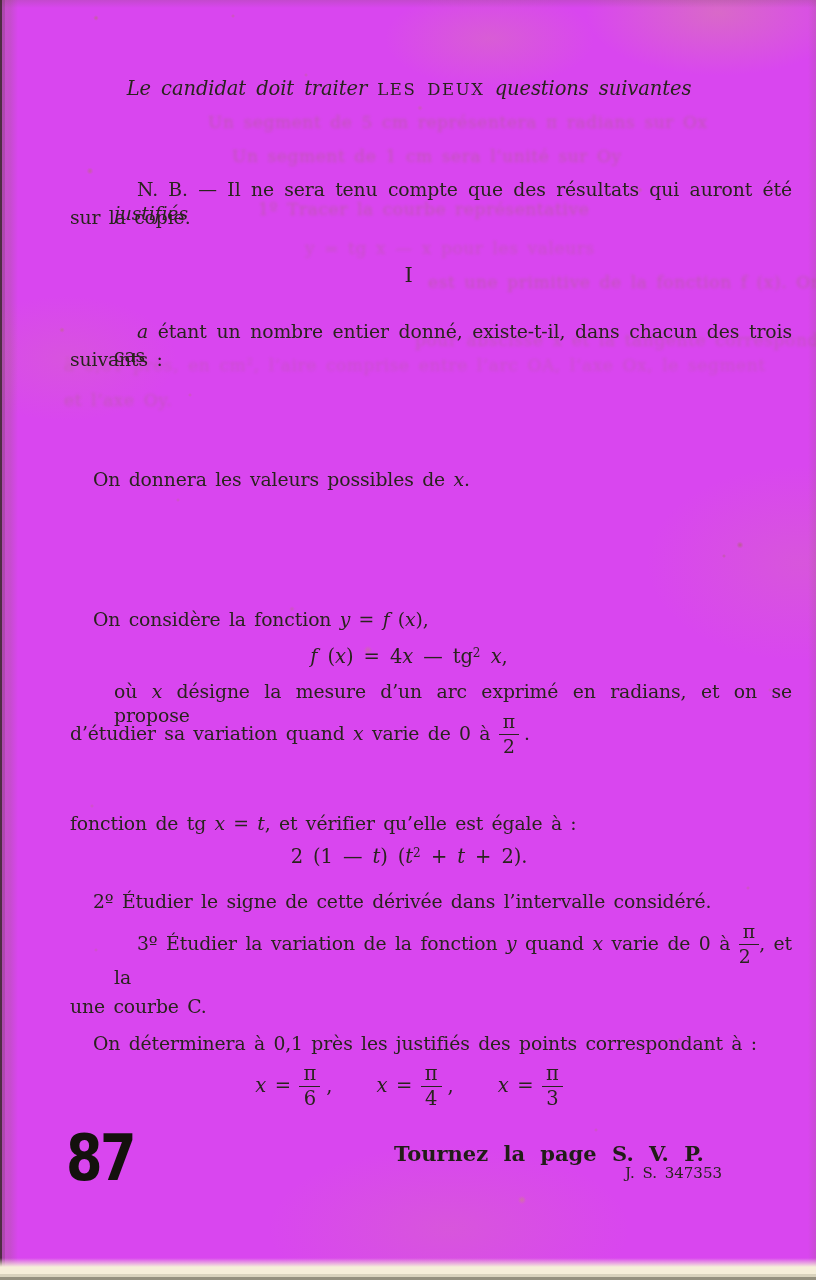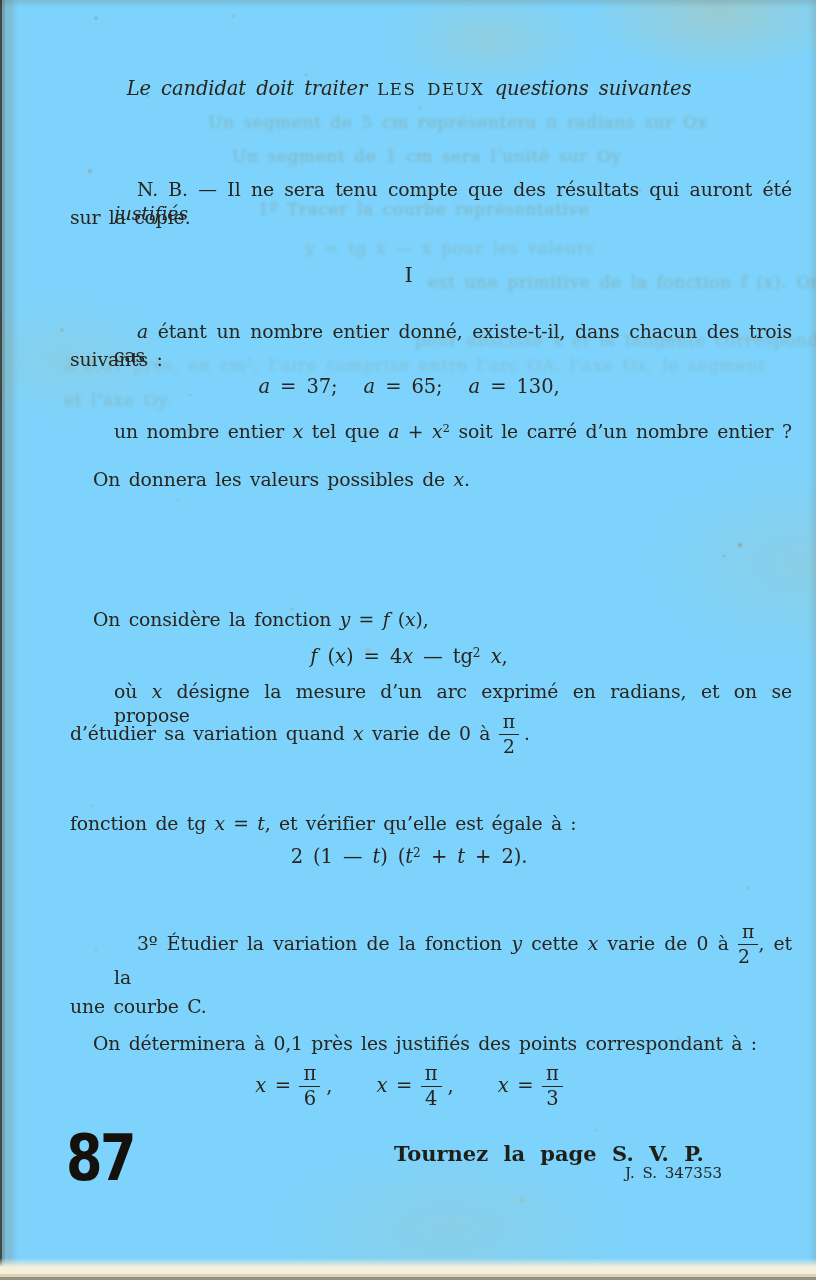--- a/index.html
+++ b/index.html
@@ -1,17 +1,17 @@
 <!DOCTYPE html>
 <html><head>
 <meta charset="utf-8">
 <style>
   html,body{margin:0;padding:0;background:#888;}
   #page{position:relative;width:816px;height:1280px;overflow:hidden;
-        background:#7dd3fc;
+        background:#d946ef;
         font-family:"DejaVu Serif","Liberation Serif",serif;}
   
   .texture{position:absolute;inset:0;
     background:
       radial-gradient(190px 90px at 88% 1%, rgba(216,185,112,.30), transparent 70%),
       radial-gradient(150px 70px at 60% 3%, rgba(214,184,112,.20), transparent 70%),
       radial-gradient(220px 140px at 98% 44%, rgba(208,178,106,.14), transparent 70%),
       radial-gradient(260px 120px at 55% 96%, rgba(208,178,106,.14), transparent 70%),
       radial-gradient(160px 90px at 8% 28%, rgba(208,178,106,.12), transparent 70%),
       radial-gradient(140% 130% at 50% 45%, transparent 72%, rgba(140,118,70,.14) 100%);}
@@ -103,41 +103,40 @@
   <div class="line title"><i>Le candidat doit traiter </i><span class="caps">LES DEUX</span><i> questions suivantes</i></div>
 
   <div class="line jline ind" style="top:178px"><span>N. B. — Il ne sera tenu compte que des résultats qui auront été </span><i>justifiés</i></div>
   <div class="line" style="top:206px"><span>sur la copie.</span></div>
 
   <div class="line heading" style="top:262px"><span>I</span></div>
 
   <div class="line jline ind" style="top:320px"><i>a</i><span> étant un nombre entier donné, existe-t-il, dans chacun des trois cas</span></div>
   <div class="line" style="top:348px"><span>suivants :</span></div>
 
-  <div class="line eqline" style="top:374px"><i>a</i><span> = 37;</span><span class="gap"></span><i>a</i><span> = 65;</span><span class="gap"></span><i>a</i><span> = 130,</span></div>
 
-  <div class="line jline" style="top:420px"><span>un nombre entier </span><i>x</i><span> tel que </span><i>a</i><span> + </span><i>x</i><sup>2</sup><span> soit le carré d’un nombre entier ?</span></div>
 
   <div class="line ind" style="top:468px"><span>On donnera les valeurs possibles de </span><i>x</i><span>.</span></div>
 
 
   <div class="line ind" style="top:608px"><span>On considère la fonction </span><i>y</i><span> = </span><i>f</i><span> (</span><i>x</i><span>),</span></div>
 
   <div class="line eqline" style="top:644px"><i>f</i><span> (</span><i>x</i><span>) = 4</span><i>x</i><span> — tg</span><sup>2</sup><span> </span><i>x</i><span>,</span></div>
 
   <div class="line jline" style="top:680px"><span>où </span><i>x</i><span> désigne la mesure d’un arc exprimé en radians, et on se propose</span></div>
 
   <div class="line" style="top:712px"><span>d’étudier sa variation quand </span><i>x</i><span> varie de 0 à </span><span class="frac"><span class="num">π</span><span class="den">2</span></span><span style="margin-left:5px">.</span></div>
 
   <div class="line" style="top:812px"><span>fonction de tg </span><i>x</i><span> = </span><i>t</i><span>, et vérifier qu’elle est égale à :</span></div>
 
   <div class="line eqline" style="top:844px"><span>2 (1 — </span><i>t</i><span>) (</span><i>t</i><sup>2</sup><span> + </span><i>t</i><span> + 2).</span></div>
 
+  <div class="line ind" style="top:890px"><span>2º Étudier le signe de cette dérivée dans l’intervalle considéré.</span></div>
 
-  <div class="line jline ind" style="top:922px"><span>3º Étudier la variation de la fonction </span><i>y</i><span> cette </span><i>x</i><span> varie de 0 à </span><span class="frac"><span class="num">π</span><span class="den">2</span></span><span>, et la</span></div>
+  <div class="line jline ind" style="top:922px"><span>3º Étudier la variation de la fonction </span><i>y</i><span> quand </span><i>x</i><span> varie de 0 à </span><span class="frac"><span class="num">π</span><span class="den">2</span></span><span>, et la</span></div>
   <div class="line" style="top:995px"><span>une courbe C.</span></div>
 
   <div class="line ind" style="top:1032px"><span>On déterminera à 0,1 près les justifiés des points correspondant à :</span></div>
 
   <div class="line center" style="top:1064px;font-size:19.5px"><i>x</i><span> = </span><span class="frac"><span class="num">π</span><span class="den">6</span></span><span style="margin-left:6px">,</span><span class="fr-gap"></span><i>x</i><span> = </span><span class="frac"><span class="num">π</span><span class="den">4</span></span><span style="margin-left:6px">,</span><span class="fr-gap"></span><i>x</i><span> = </span><span class="frac"><span class="num">π</span><span class="den">3</span></span></div>
 
   <div class="pagenum">87</div>
   <div class="turn">Tournez la page S. V. P.</div>
   <div class="ref">J. S. 347353</div>
 

